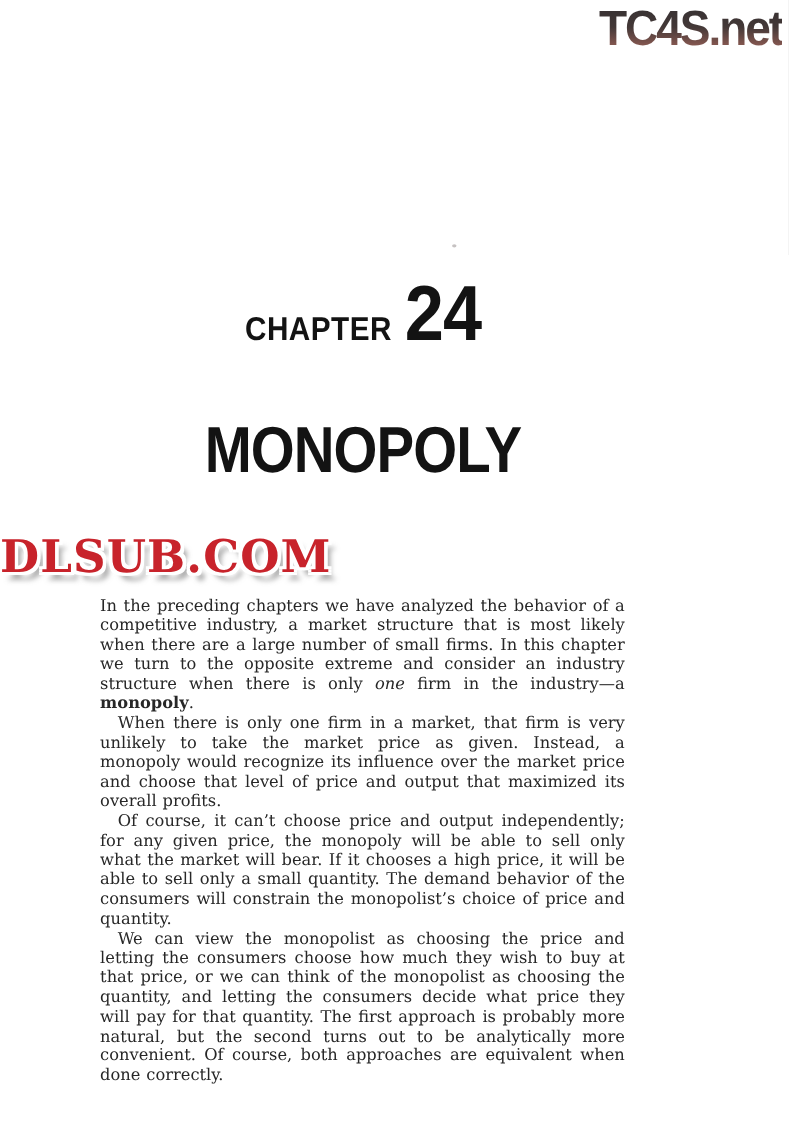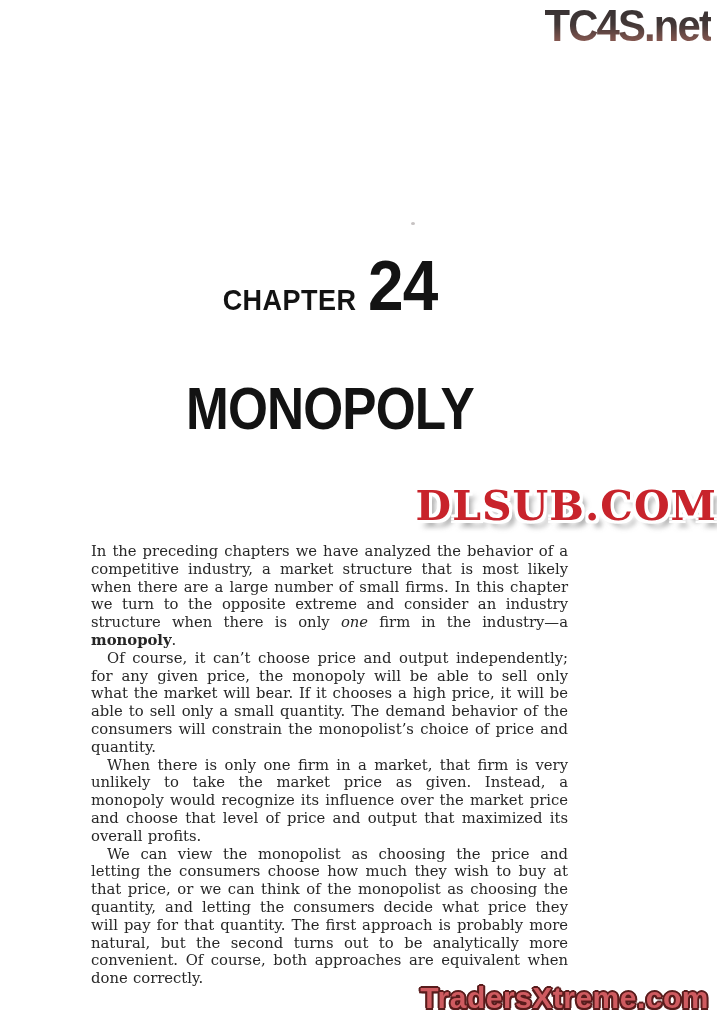--- a/index.html
+++ b/index.html
@@ -35,21 +35,21 @@
   .chapter-title {
     position:absolute; top:379px; left:0; width:660px; text-align:center;
     font-family:"Liberation Sans", sans-serif; font-weight:700;
     font-size:59px; line-height:1.05; letter-spacing:-1px;
     transform:scaleX(0.87); transform-origin:center top;
     color:#131313;
   }
 
   
   .wm-center {
-    position:absolute; top:484px; left:0; width:717px; text-align:right;
+    position:absolute; top:484px; left:0; width:717px; text-align:left;
     font-family:"DejaVu Serif", serif; font-weight:700;
     font-size:41px; line-height:1.1; letter-spacing:1px;
     color:#c8232b;
     text-shadow:
       -3px -3px 0 #ffffff, 3px -3px 0 #ffffff, -3px 3px 0 #ffffff, 3px 3px 0 #ffffff,
       -3px 0 0 #ffffff, 3px 0 0 #ffffff, 0 -3px 0 #ffffff, 0 3px 0 #ffffff,
       6px 7px 5px rgba(110,110,110,0.55);
   }
 
   
@@ -92,20 +92,19 @@
     <span class="chapter-label">CHAPTER</span>
     <span class="chapter-number">24</span>
   </div>
 
   <div class="chapter-title">MONOPOLY</div>
 
   <div class="wm-center">DLSUB.COM</div>
 
   <div class="body-text">
       <p class=""><span>In the preceding chapters we have analyzed the behavior of a competitive industry, a market structure that is most likely when there are a large number of small firms. In this chapter we turn to the opposite extreme and consider an industry structure when there is only </span><span style="font-style: italic;">one</span><span> firm in the industry—a </span><span style="font-weight: 700;">monopoly</span><span>.</span></p>
+      <p class="indent"><span>When there is only one firm in a market, that firm is very unlikely to take the market price as given. Instead, a monopoly would recognize its influence over the market price and choose that level of price and output that maximized its overall profits.</span></p>
       <p class="indent"><span>Of course, it can’t choose price and output independently; for any given price, the monopoly will be able to sell only what the market will bear. If it chooses a high price, it will be able to sell only a small quantity. The demand behavior of the consumers will constrain the monopolist’s choice of price and quantity.</span></p>
-      <p class="indent"><span>When there is only one firm in a market, that firm is very unlikely to take the market price as given. Instead, a monopoly would recognize its influence over the market price and choose that level of price and output that maximized its overall profits.</span></p>
       <p class="indent"><span>We can view the monopolist as choosing the price and letting the consumers choose how much they wish to buy at that price, or we can think of the monopolist as choosing the quantity, and letting the consumers decide what price they will pay for that quantity. The first approach is probably more natural, but the second turns out to be analytically more convenient. Of course, both approaches are equivalent when done correctly.</span></p>
     </div>
 
-  <div class="wm-bottom">TradersXtreme.com</div>
 
 </div>
 
 </body></html>

